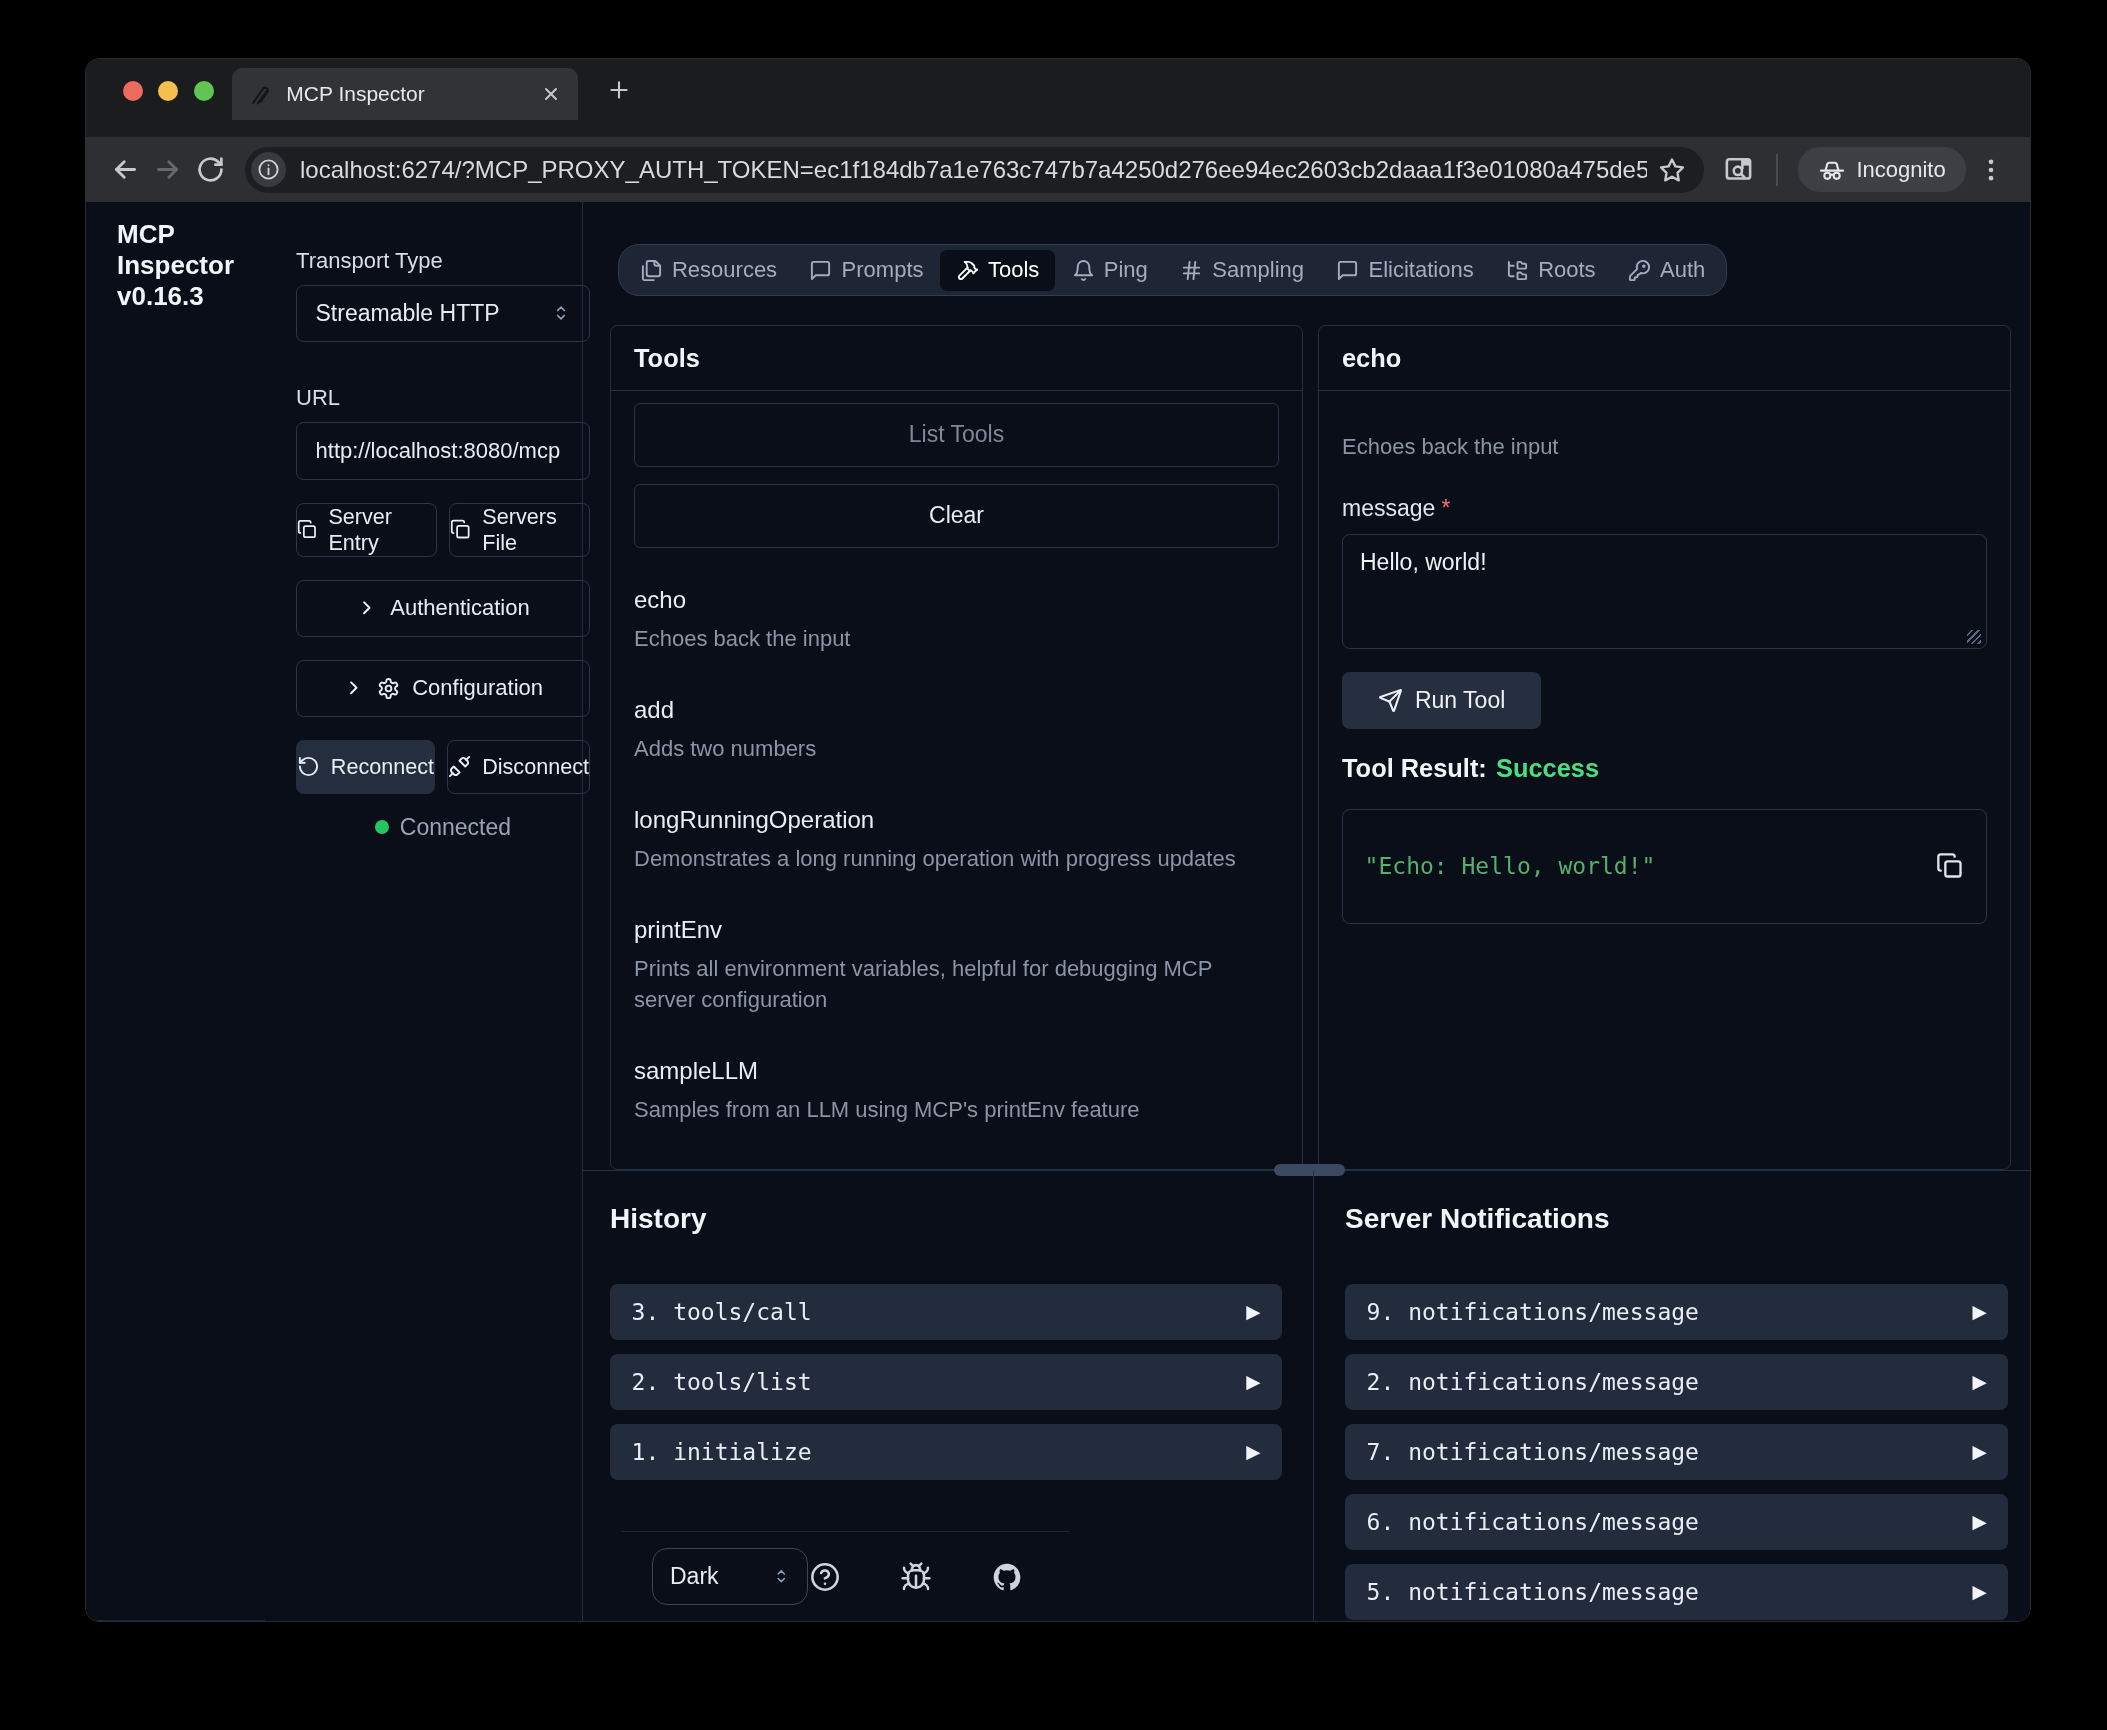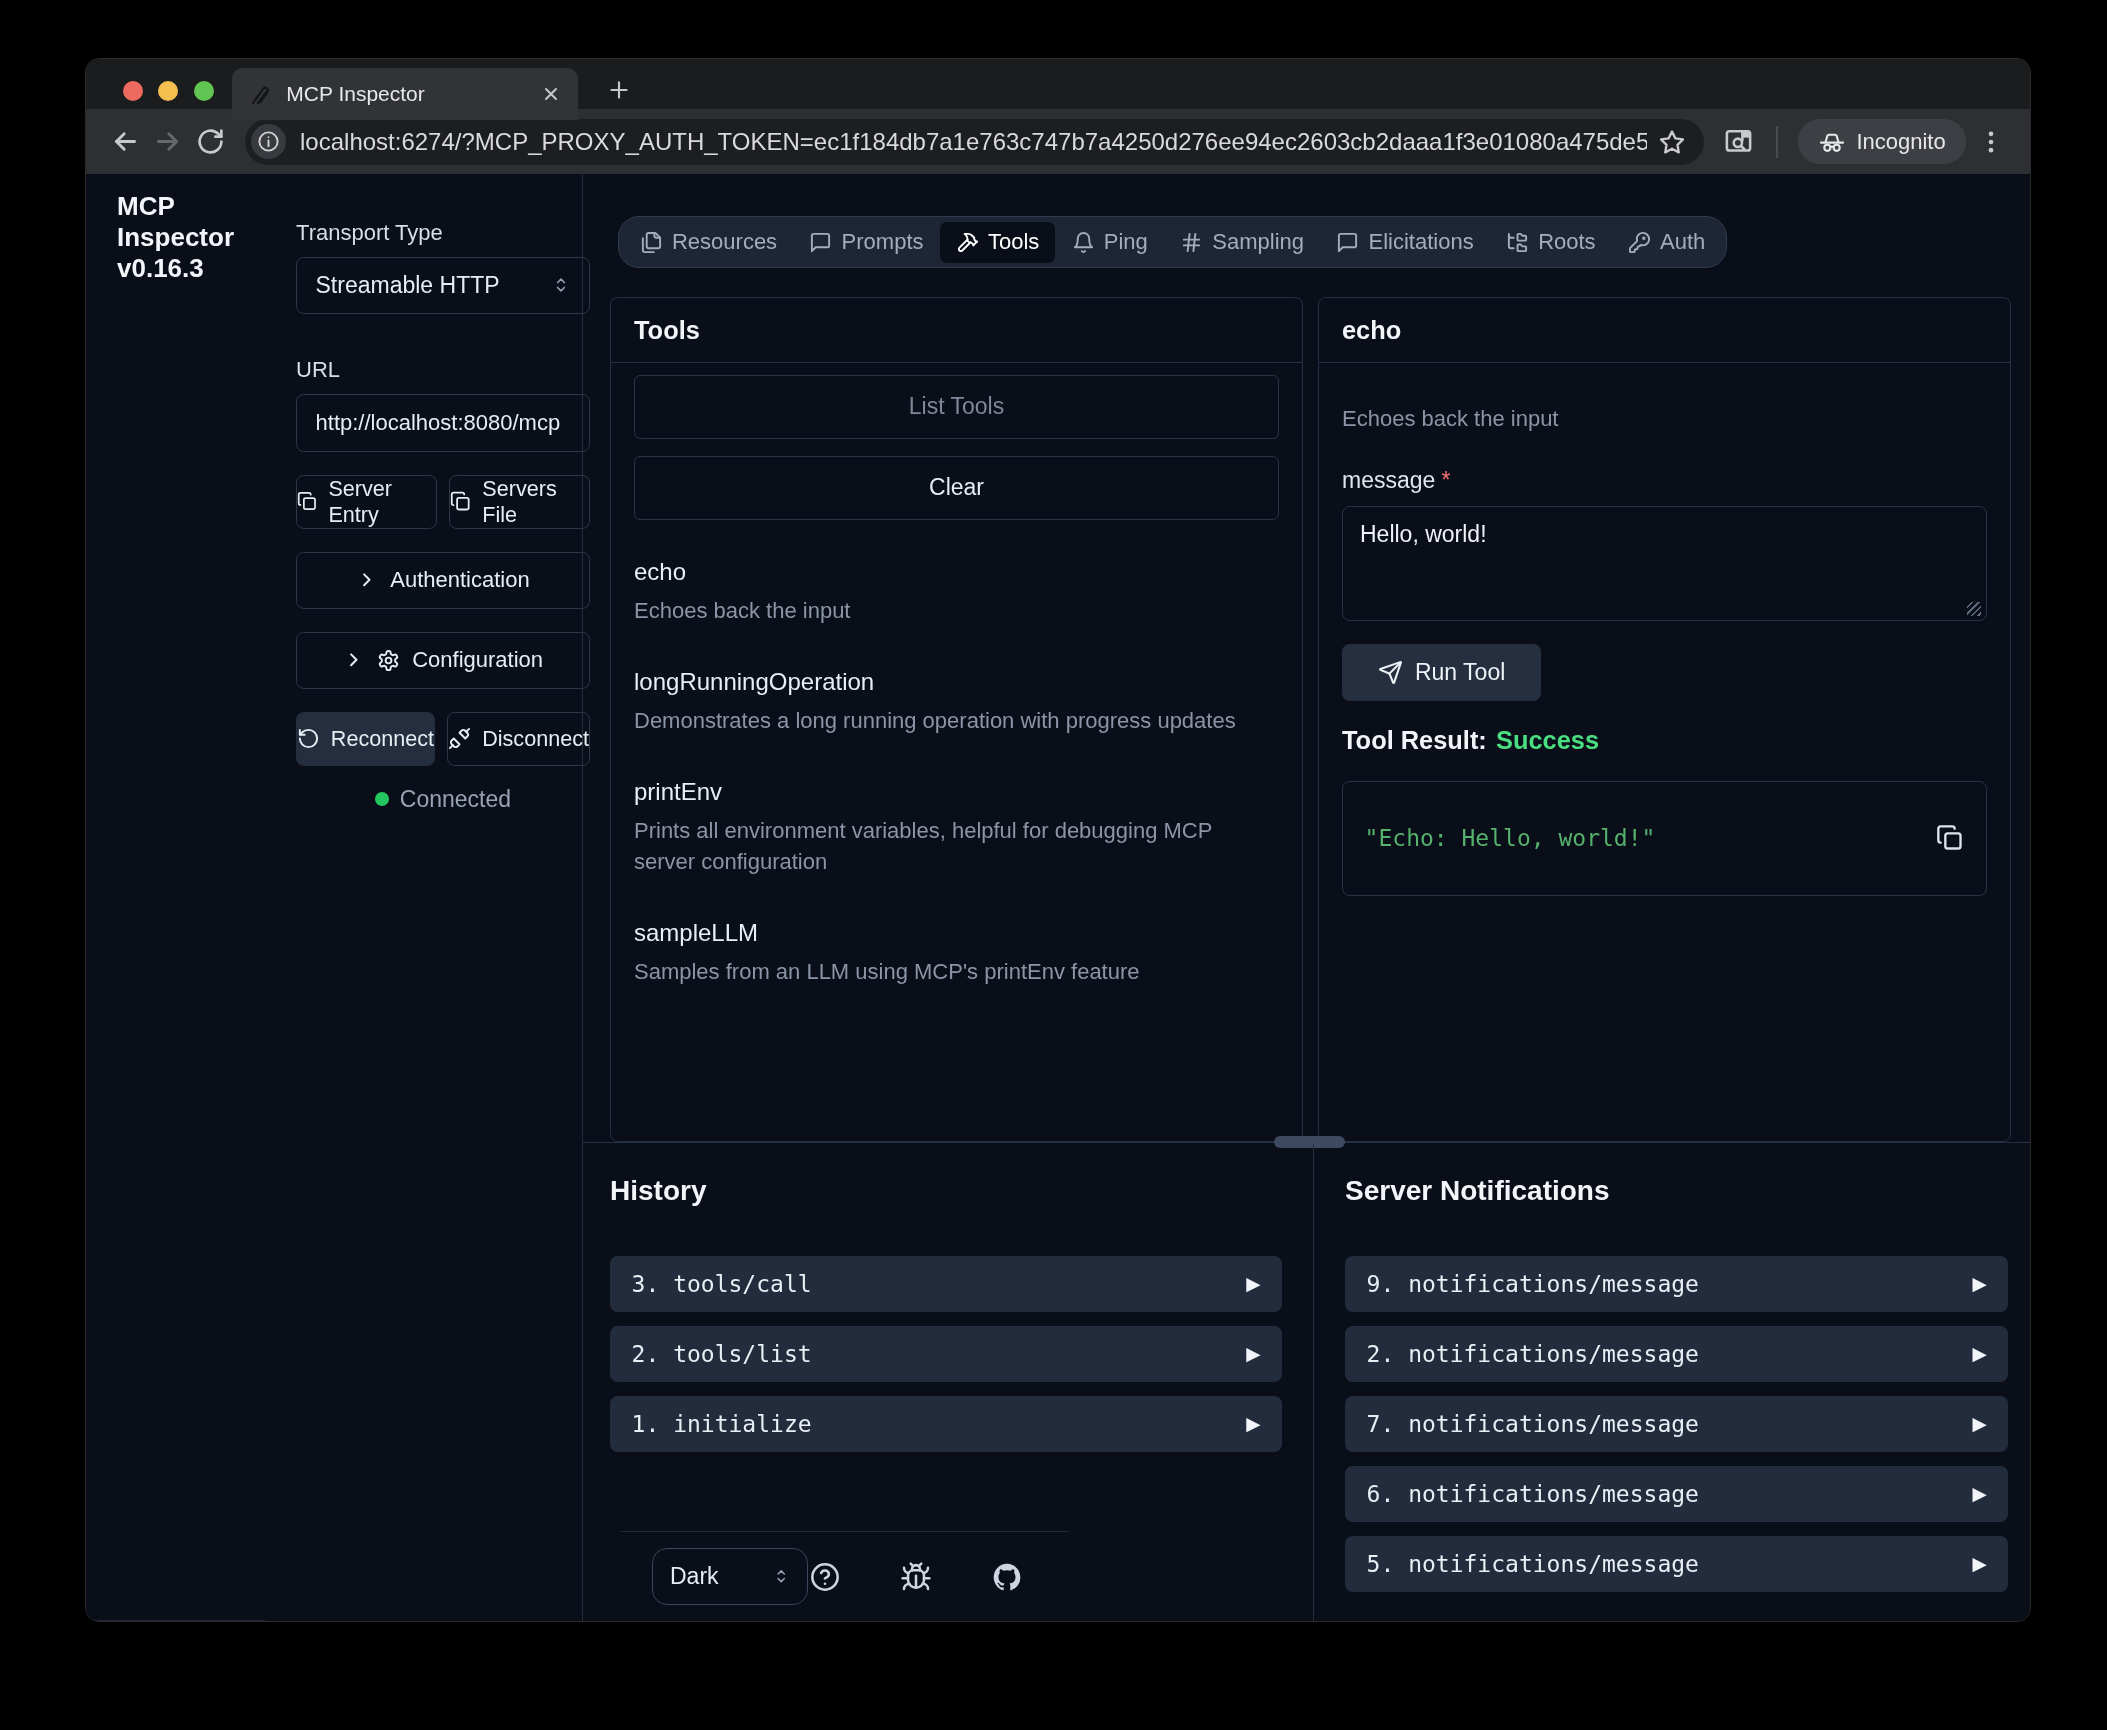--- a/index.html
+++ b/index.html
@@ -3,21 +3,21 @@
 <meta charset="utf-8">
 <style>
   html,body{margin:0;padding:0;background:#000;}
   *{box-sizing:border-box;font-family:"Liberation Sans",sans-serif;}
   .mono{font-family:"DejaVu Sans Mono",monospace;}
   .stage{position:relative;width:2108px;height:1731px;background:#000;overflow:hidden;}
   .window{position:absolute;left:85px;top:58px;width:1946px;height:1564px;border-radius:14px;
           overflow:hidden;display:flex;flex-direction:column;box-shadow:0 23px 69px rgba(0,0,0,.8);
           border:0.8px solid #2b2b2b;background:#0a0e18;}
   
-  .tabstrip{height:50px;background:#1b1c1e;position:relative;flex:none;}
+  .tabstrip{height:78px;background:#1b1c1e;position:relative;flex:none;}
   .lights{position:absolute;left:37px;top:21.6px;display:flex;gap:15.4px;}
   .light{width:20px;height:20px;border-radius:50%;}
   .tab{position:absolute;left:146px;top:9.2px;width:346px;height:52px;background:#323337;
        border-radius:10.8px 10.8px 0 0;display:flex;align-items:center;padding:0 17px;gap:12.3px;}
   .tab-title{font-size:21px;color:#e7e8ea;flex:1;white-space:nowrap;overflow:hidden;}
   .newtab{position:absolute;left:517px;top:15.4px;width:31px;height:31px;color:#c6c7c9;display:flex;
           align-items:center;justify-content:center;}
   .toolbar{height:65px;background:#2e2f33;display:flex;align-items:center;padding:0 21.6px;flex:none;gap:7.7px;}
   .navbtn{width:35px;height:35px;display:flex;align-items:center;justify-content:center;color:#c8c9cb;flex:none;}
   .navbtn.dim{color:#67686c;}
@@ -403,20 +403,24 @@
           </div>
           <div class="p-body">
             <div class="listbtn disabled">List Tools</div>
             <div class="listbtn normal">Clear</div>
             <div class="toollist">
               <div class="toolitem">
                 <div class="toolname">echo</div>
                 <div class="tooldesc">Echoes back the input</div>
               </div>
               <div class="toolitem">
+                <div class="toolname">add</div>
+                <div class="tooldesc">Adds two numbers</div>
+              </div>
+              <div class="toolitem">
                 <div class="toolname">longRunningOperation</div>
                 <div class="tooldesc">Demonstrates a long running operation with progress updates</div>
               </div>
               <div class="toolitem">
                 <div class="toolname">printEnv</div>
                 <div class="tooldesc">Prints all environment variables, helpful for debugging MCP server configuration</div>
               </div>
               <div class="toolitem">
                 <div class="toolname">sampleLLM</div>
                 <div class="tooldesc">Samples from an LLM using MCP's printEnv feature</div>

